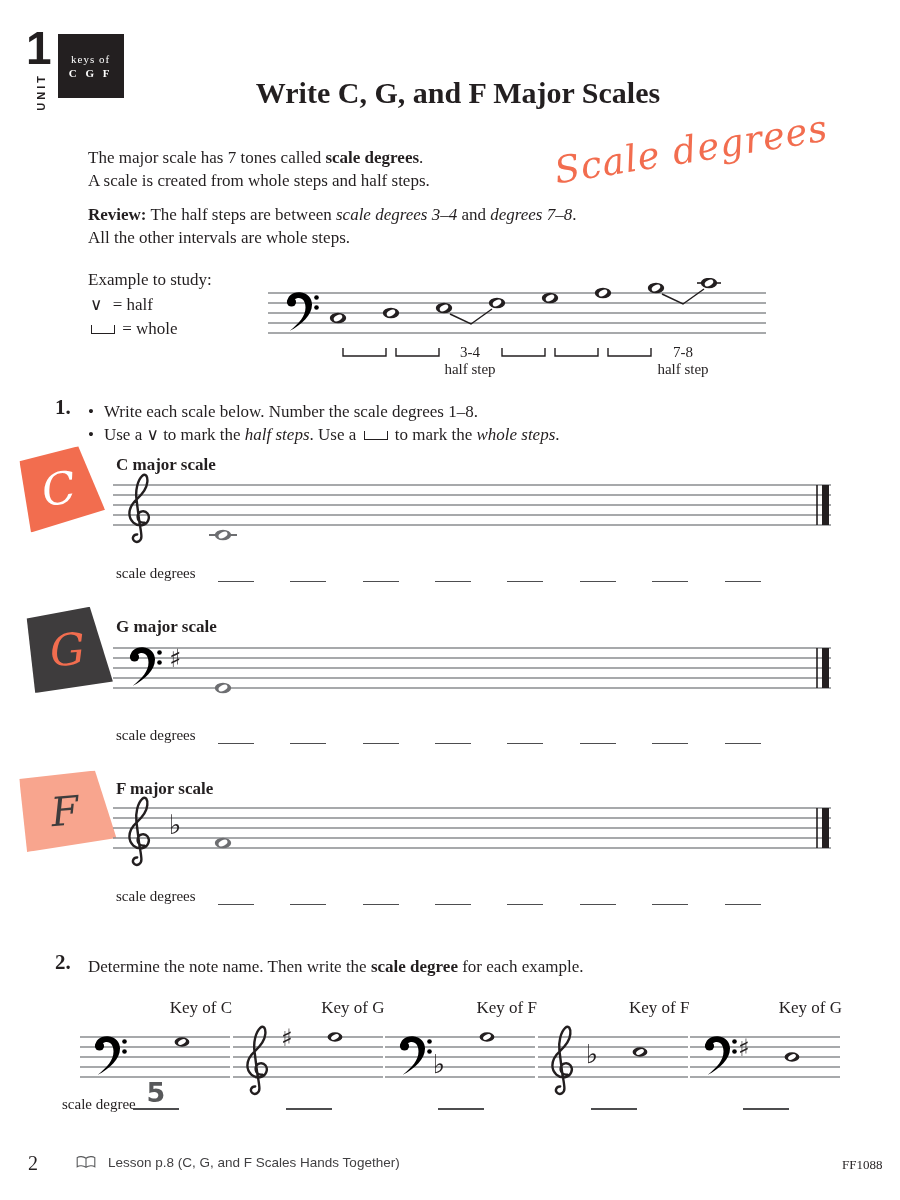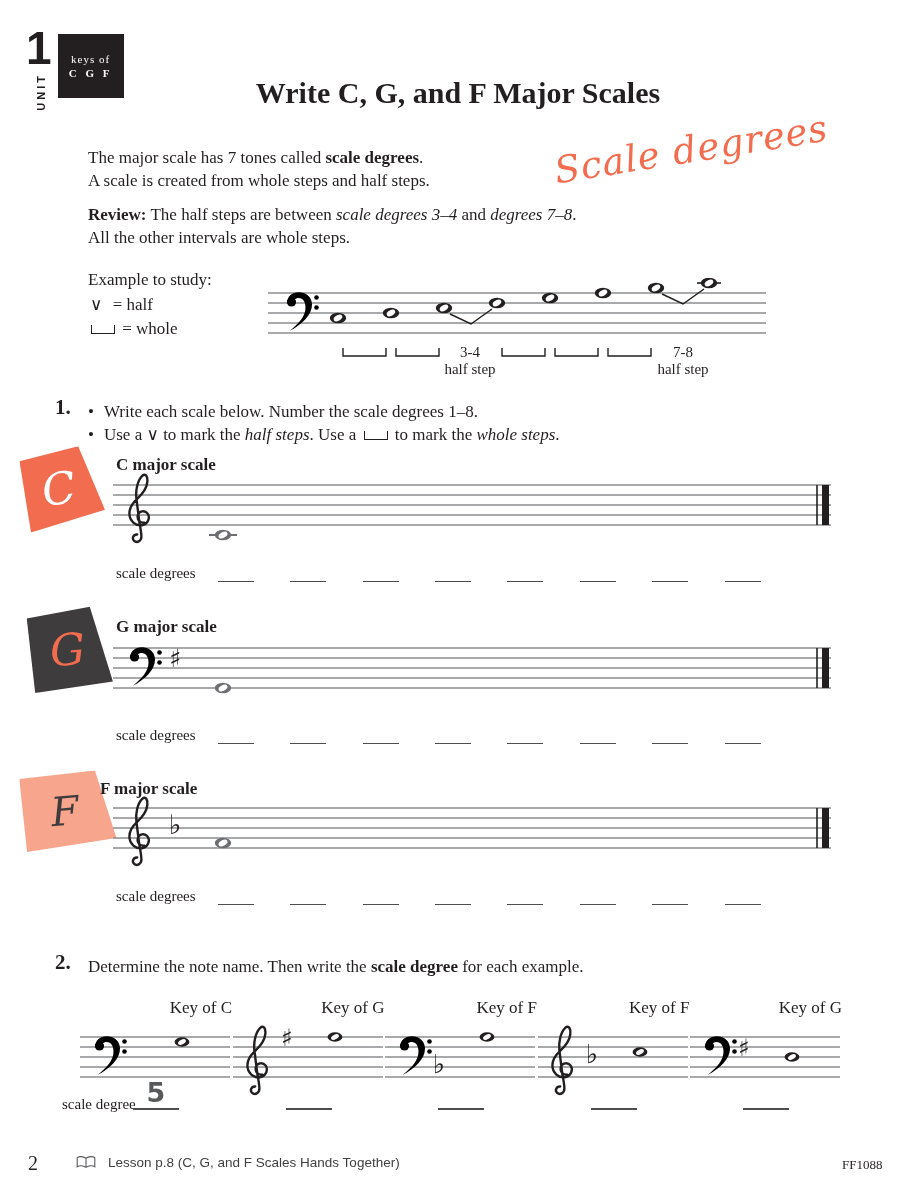--- a/index.html
+++ b/index.html
@@ -249,21 +249,21 @@
         <span class="sd-blank"></span>
         <span class="sd-blank"></span>
         <span class="sd-blank"></span>
         <span class="sd-blank"></span>
     </span>
   </div>
 
   <div class="abs sticky sticky-f" style="left:15px; top:772px;">
     <span class="sticky-letter">F</span>
   </div>
-  <div class="abs scale-heading" style="left:100px; top:779px;">F major scale</div>
+  <div class="abs scale-heading" style="left:116px; top:779px;">F major scale</div>
   <svg class="abs" style="left:113px; top:793px;" width="722" height="92">
     <g stroke="#8a8c8f" stroke-width="1.3">
       <line x1="0" y1="15" x2="718" y2="15"></line>
         <line x1="0" y1="25" x2="718" y2="25"></line>
       <line x1="0" y1="35" x2="718" y2="35"></line>
         <line x1="0" y1="45" x2="718" y2="45"></line>
       <line x1="0" y1="55" x2="718" y2="55"></line>
     </g>
     <use href="#treble-clef" transform="translate(16,15)"></use>
     <text class="acc" x="62" y="41" font-size="27" text-anchor="middle">♭</text>

